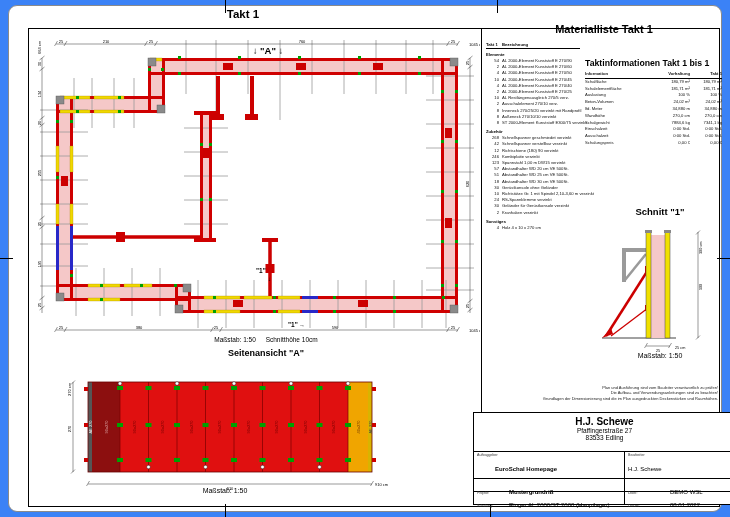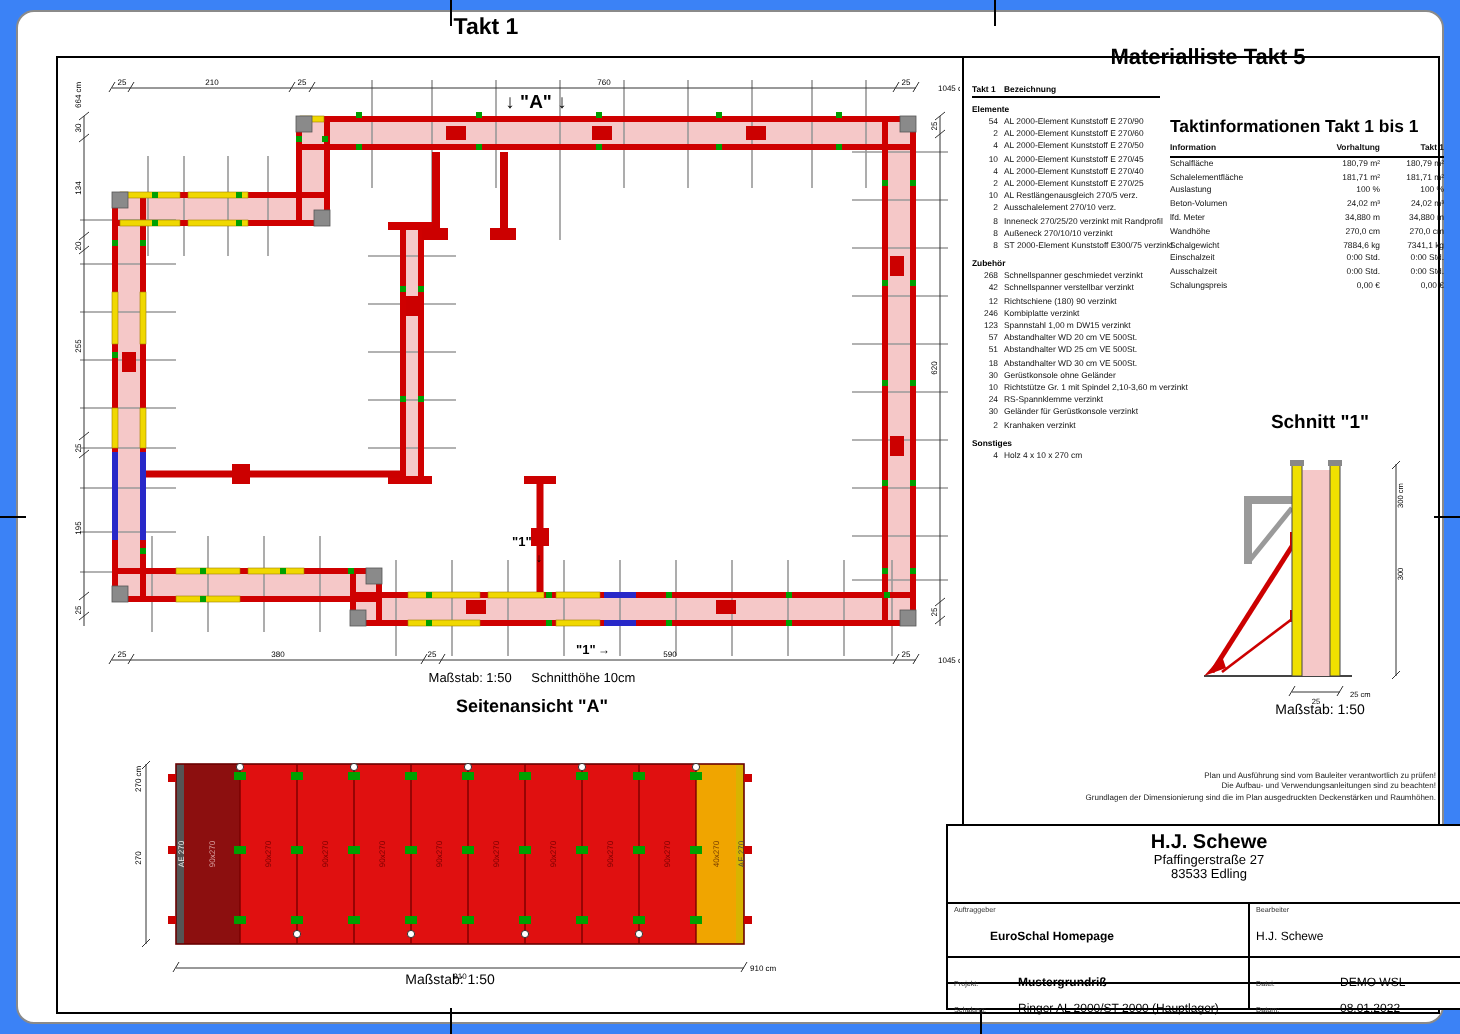--- a/index.html
+++ b/index.html
@@ -269,21 +269,21 @@
     </g>
     <g font-size="4" fill="#000">
       <text transform="rotate(-90 15.5 34)" x="15.5" y="34" text-anchor="start">270 cm</text>
       <text transform="rotate(-90 15.5 67)" x="15.5" y="67" text-anchor="middle">270</text>
       <text x="175" y="127.5" text-anchor="middle">910</text>
       <text x="320" y="123.5" text-anchor="start">910 cm</text>
     </g>
   </svg>
   <div class="side-scale">Maßstab: 1:50</div>
 
-  <div class="ml-title">Materialliste  Takt 5</div>
+  <div class="ml-title">Materialliste  Takt 1</div>
   <div class="mlist">
     <div class="mhead">
       <span class="q">Takt 1</span>
       <span class="n">Bezeichnung</span>
     </div>
     <div class="msec">Elemente</div>
     <div>
       <div class="mrow">
         <span class="q">54</span>
         <span class="n">AL 2000-Element Kunststoff E 270/90</span>

